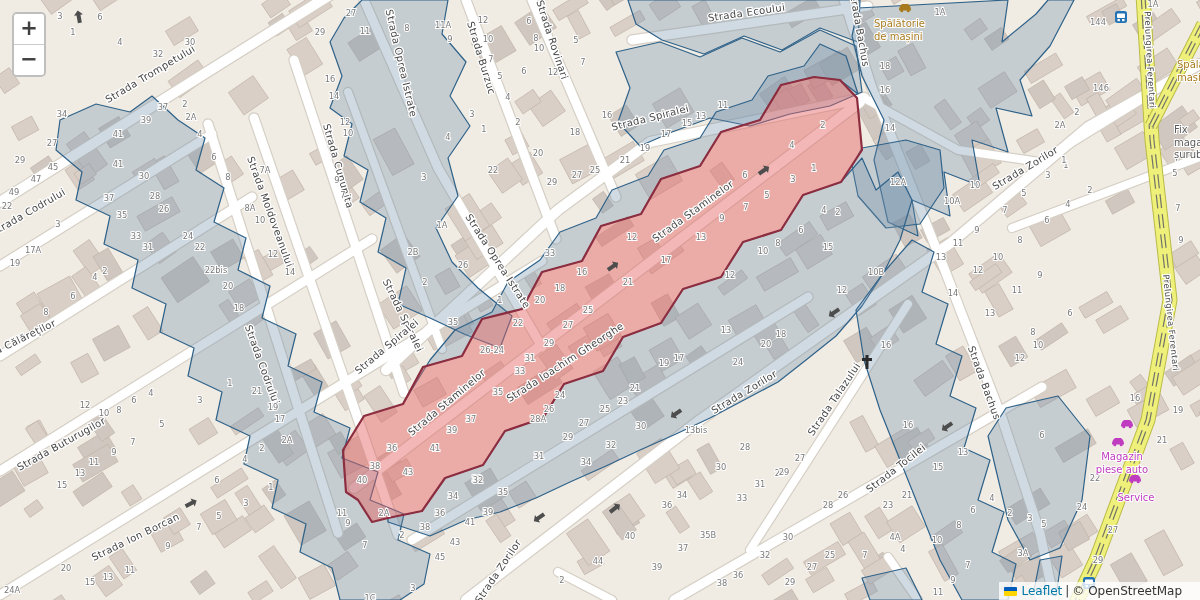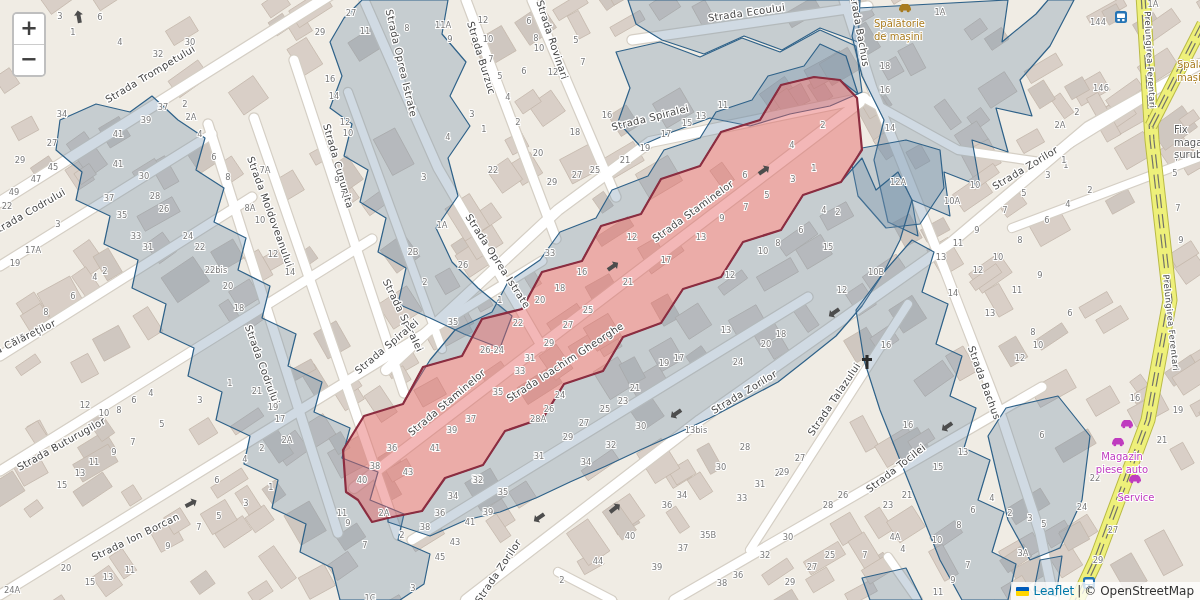--- a/index.html
+++ b/index.html
@@ -5,21 +5,21 @@
   html,body{margin:0;padding:0;background:#ddd;}
   .map{position:relative;width:1200px;height:600px;overflow:hidden;background:#f0ece4;
        font-family:"DejaVu Sans","Liberation Sans",sans-serif;cursor:grab;}
   .map svg{position:absolute;top:0;left:0;}
   .zoomctl{position:absolute;top:12px;left:12px;width:30px;background:#fff;
            border:2px solid rgba(0,0,0,0.25);border-radius:5px;z-index:20;overflow:hidden;}
   .zoomctl a{display:block;width:30px;height:30px;line-height:28px;text-align:center;
              font-size:21px;font-weight:bold;color:#404040;text-decoration:none;background:#fff;cursor:pointer;}
   .zoomctl a:first-child{border-bottom:1px solid #ccc;}
   .attrib{position:absolute;right:0;bottom:0;background:rgba(255,255,255,0.78);
-          padding:2px 6px 2px 5px;font-size:12px;color:#333;z-index:20;white-space:nowrap;}
+          padding:2px 18px 2px 5px;font-size:12px;color:#333;z-index:20;white-space:nowrap;}
   .attrib a{color:#0078A8;text-decoration:none;cursor:pointer;}
   .attrib .osm{color:#333;}
   .flag{display:inline-block;width:13px;height:9px;margin-right:4px;vertical-align:-1px;
         background:linear-gradient(#005bbb 50%,#ffd500 50%);border-radius:1px;}
   .sep{color:#333;margin:0 3px;}
 </style>
 </head>
 <body>
 
 <div class="map">

